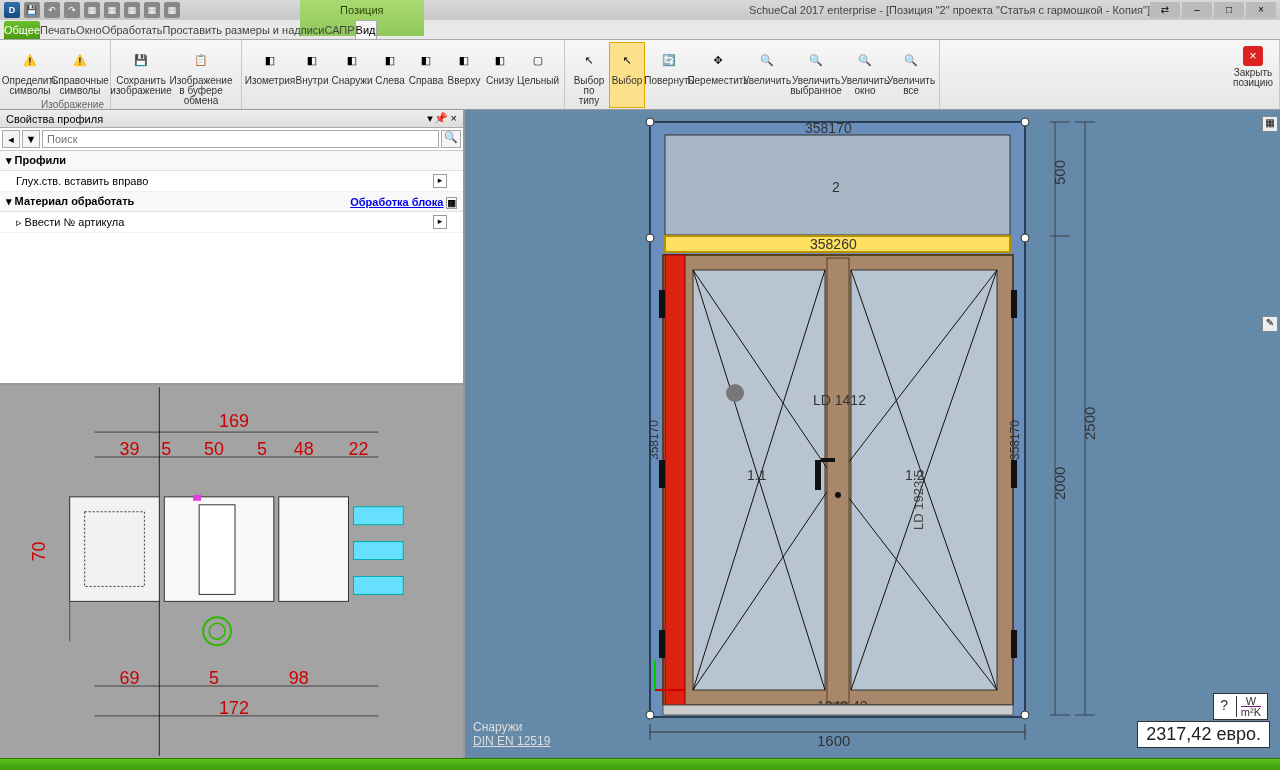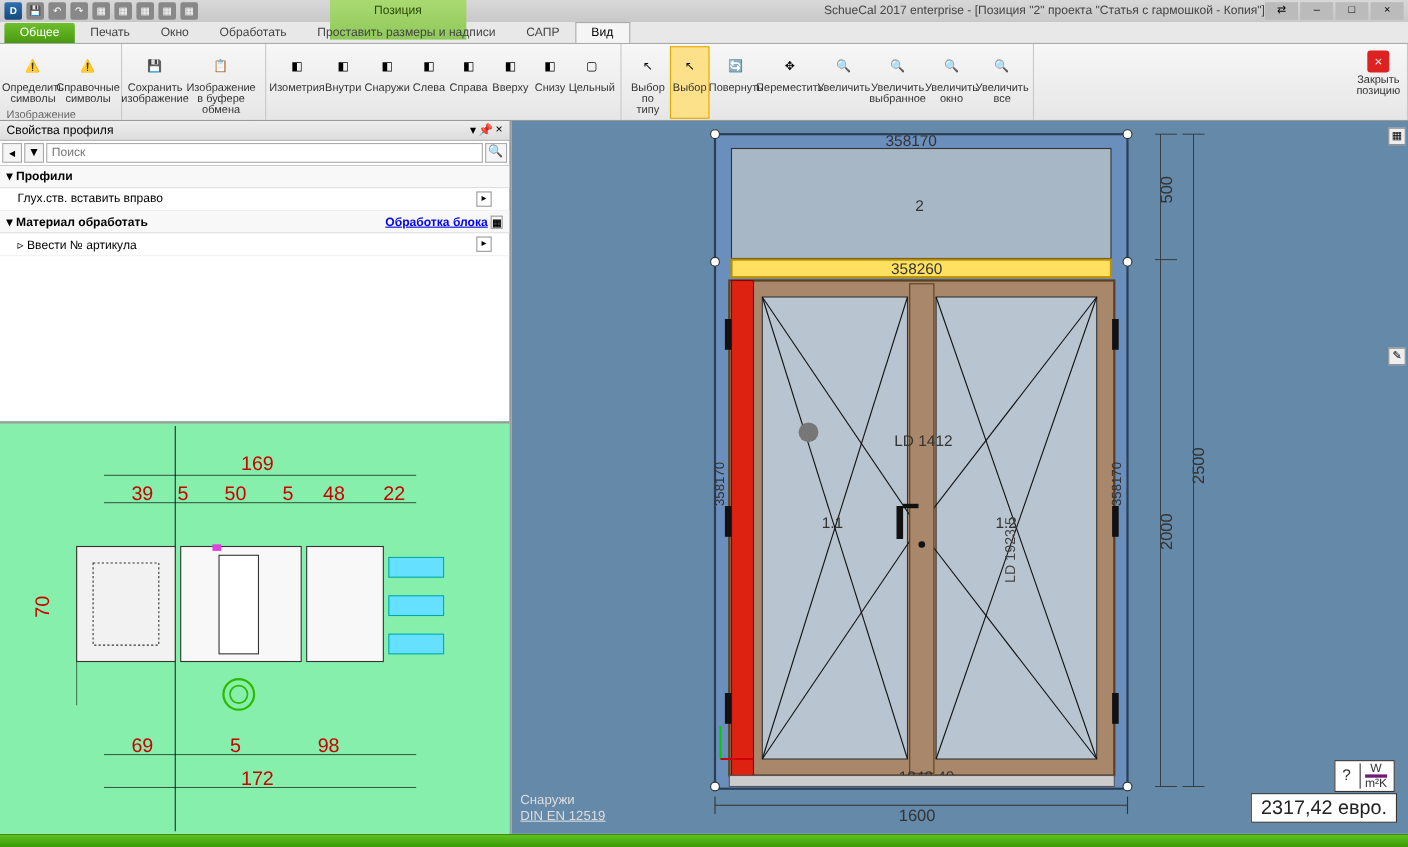--- a/index.html
+++ b/index.html
@@ -10,29 +10,29 @@
 .qat { display: flex; gap: 4px; align-items: center; }
 .qat .qicon { width: 16px; height: 16px; background: #888; border-radius: 2px; display: flex; align-items: center; justify-content: center; color: #fff; font-size: 9px; }
 .qicon.app { background: linear-gradient(#2e6fb0,#154b7e); color:#fff; font-weight:bold; }
 .contextual-tab { margin-left: 120px; padding: 20px 40px; background: linear-gradient(#b5e27c,#8fc85a); color: #2b4a00; font-size: 11px; }
 .titletext { flex: 1; text-align: right; color: #444; font-size: 11px; }
 .wincontrols { display: flex; gap: 2px; }
 .wincontrols div { width: 30px; height: 16px; background: #bbb; text-align: center; font-size: 10px; line-height: 16px; }
 
 
 .tabstrip { height: 20px; background: #e8e8e8; display: flex; align-items: flex-end; border-bottom: 1px solid #aaa; }
-.tab { padding: 3px 14px; font-size: 11px; color: #444; cursor: pointer; }
+.tab { padding: 3px 0; font-size: 11px; color: #444; cursor: pointer; }
 .tab.file { background: linear-gradient(#6dbf2c,#4a9a10); color: #fff; border-radius: 2px 2px 0 0; margin-left: 4px; }
 .tab.active { background: #f5f5f5; border: 1px solid #aaa; border-bottom: none; color: #000; }
 
 
 .ribbon { height: 70px; background: linear-gradient(#f7f7f7,#e6e6e6); border-bottom: 1px solid #999; display: flex; }
 .group { border-right: 1px solid #c8c8c8; padding: 2px 6px 1px; display: flex; flex-direction: column; }
 .group-body { flex: 1; display: flex; gap: 2px; }
-.group-label { font-size: 10px; color: #666; text-align: left; padding: 1px 0; }
+.group-label { font-size: 10px; color: #666; text-align: right; padding: 1px 0; }
 .rbtn { display: flex; flex-direction: column; align-items: center; justify-content: flex-start; width: 48px; padding: 1px 1px; cursor: pointer; border: 1px solid transparent; }
 .rbtn.active { background: #fde18a; border: 1px solid #e0a800; }
 .rbtn .ricon { width: 28px; height: 28px; margin: 2px 0; display:flex; align-items:center; justify-content:center; }
 .rbtn .rlabel { font-size: 10px; color: #333; text-align: center; line-height: 10px; min-height: 20px; }
 .spacer { flex: 1; }
 .closebtn { width: 40px; text-align: center; }
 .closebtn .ricon { background: #d22; border-radius: 3px; width: 20px; height: 20px; color:#fff; font-size:12px; line-height:20px; }
 
 
 .main { display: flex; height: calc(770px - 20px - 20px - 70px - 12px); }
@@ -40,21 +40,21 @@
 .props-header { background: linear-gradient(#eee,#ddd); padding: 2px 6px; font-size: 11px; border-bottom: 1px solid #aaa; display:flex; justify-content:space-between; align-items:center;}
 .search-row { display: flex; padding: 2px; gap: 2px; border-bottom: 1px solid #ccc; }
 .search-row .sicon { width: 18px; height: 18px; border: 1px solid #aaa; display:flex; align-items:center; justify-content:center; background:#f5f5f5; }
 .search-row input { flex: 1; border: 1px solid #aaa; padding: 1px 4px; font-size: 11px; }
 .search-row .go { width: 20px; border: 1px solid #aaa; text-align:center; background:#f5f5f5;}
 .prop-section { }
 .prop-heading { font-weight: bold; font-size: 11px; padding: 3px 6px; background: #f8f8f8; border-bottom: 1px solid #e0e0e0; display:flex; justify-content:space-between; align-items:center;}
 .prop-row { padding: 3px 16px; font-size: 11px; border-bottom: 1px solid #f0f0f0; display:flex; justify-content:space-between; align-items:center;}
 .rowicon { width:14px; height:14px; border:1px solid #999; font-size:9px; text-align:center; }
 
-.profile-drawing { flex: 1; background: #86efac; position: relative; border-top: 2px solid #999; text-decoration: underline; }
+.profile-drawing { flex: 1; background: #a3a3a3; position: relative; border-top: 2px solid #999; text-decoration: underline; }
 .profile-drawing svg { width: 100%; height: 100%; }
 
 
 .viewport { flex: 1; background: #6589a9; position: relative; overflow:hidden; }
 .viewport svg { position: absolute; top: 0; left: 0; }
 
 .uvalue-box { position: absolute; right: 12px; bottom: 38px; background: #fff; border: 1px solid #333; padding: 2px 6px; font-size: 14px; color:#333;}
 .price-box { position: absolute; right: 10px; bottom: 10px; background: #fff; border: 1px solid #333; padding: 2px 8px; font-size: 18px; color: #222; }
 .outside-label { position: absolute; left: 8px; bottom: 24px; font-size: 12px; color: #ddd; }
 .std-label { position: absolute; left: 8px; bottom: 10px; font-size: 12px; color: #ddd; text-decoration: underline; }
@@ -382,21 +382,21 @@
 
     <div class="vtoolbar">
       <div>▦</div>
       <div style="margin-top:180px">✎</div>
     </div>
 
     <div class="uvalue-box">
       <span>?</span>
       <span style="display:inline-block; vertical-align:middle; text-align:center; line-height:10px; font-size:11px; border-left:1px solid #333; padding-left:4px; margin-left:4px;">
         <span>W</span><br>
-        <span style="border-top:3px solid #701a75; display:block;">m²K</span>
+        <span style="border-top:1px solid #701a75; display:block;">m²K</span>
       </span>
     </div>
     <div class="price-box">2317,42 евро.</div>
     <div class="outside-label">Снаружи</div>
     <div class="std-label">DIN EN 12519</div>
   </div>
 </div>
 
 <div class="statusbar">
   <span class="ins">Ин</span>

